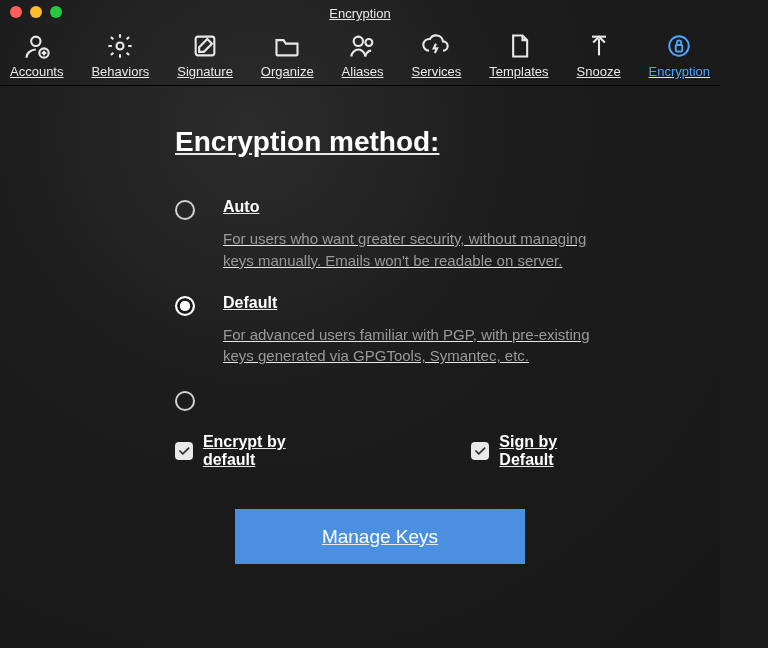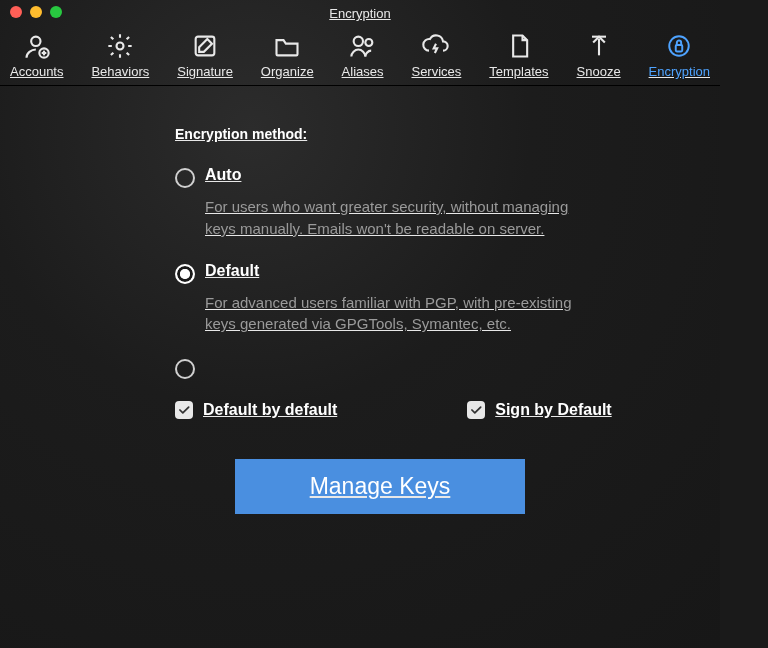--- a/index.html
+++ b/index.html
@@ -66,29 +66,29 @@
     justify-content: center;
   }
   .tool-item.active { color: #4ea3ff; }
   .tool-item.active svg { stroke: #4ea3ff; }
   .tool-item svg { stroke: #e8e8e8; stroke-width: 1.8; fill: none; }
   .content {
     padding: 40px 0 0 175px;
     width: 440px;
   }
   .section-title {
-    font-size: 14px;
+    font-size: 28px;
     font-weight: 600;
     color: #fff;
-    margin-bottom: 24px;
+    margin-bottom: 40px;
   }
   .radio-row {
     display: flex;
     align-items: flex-start;
-    gap: 10px;
+    gap: 28px;
     margin-bottom: 22px;
   }
   .radio {
     width: 16px; height: 16px;
     border: 2px solid #d0d0d0;
     border-radius: 50%;
     flex: 0 0 16px;
     margin-top: 2px;
     position: relative;
     background: transparent;
@@ -143,21 +143,21 @@
     color: #fff;
   }
   .manage-btn {
     display: block;
     margin: 16px auto;
     width: 290px;
     height: 55px;
     background: #4a8fe0;
     color: #fff;
     border: none;
-    font-size: 23px;
+    font-size: 19px;
     font-weight: 500;
     cursor: pointer;
     margin-left: 60px;
   }
 </style>
 </head>
 <body>
 
 <div class="window">
 
@@ -297,21 +297,21 @@
       </div>
     </div>
 
     <div class="check-row">
       <div class="check-item">
         <div class="checkbox">
           <svg width="14" height="14" viewBox="0 0 24 24">
               <path d="M5 12l5 5L20 7" stroke="#333" stroke-width="3" fill="none" stroke-linecap="round" stroke-linejoin="round"></path>
             </svg>
         </div>
-        <span class="check-label">Default by default</span>
+        <span class="check-label">Encrypt by default</span>
       </div>
       <div class="check-item">
         <div class="checkbox">
           <svg width="14" height="14" viewBox="0 0 24 24">
               <path d="M5 12l5 5L20 7" stroke="#333" stroke-width="3" fill="none" stroke-linecap="round" stroke-linejoin="round"></path>
             </svg>
         </div>
         <span class="check-label">Sign by Default</span>
       </div>
     </div>

